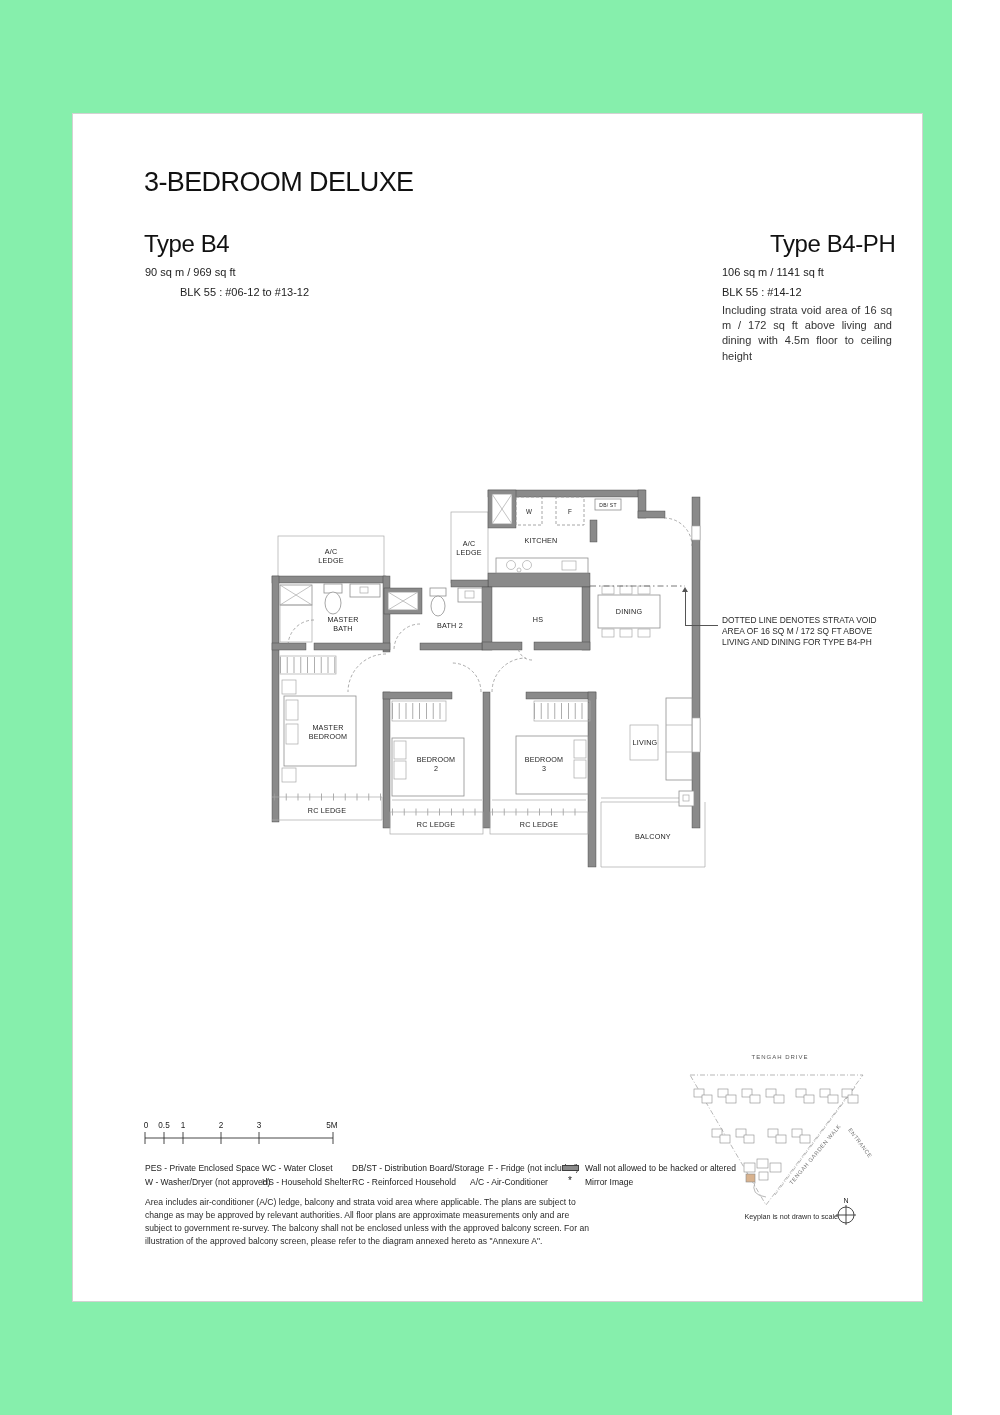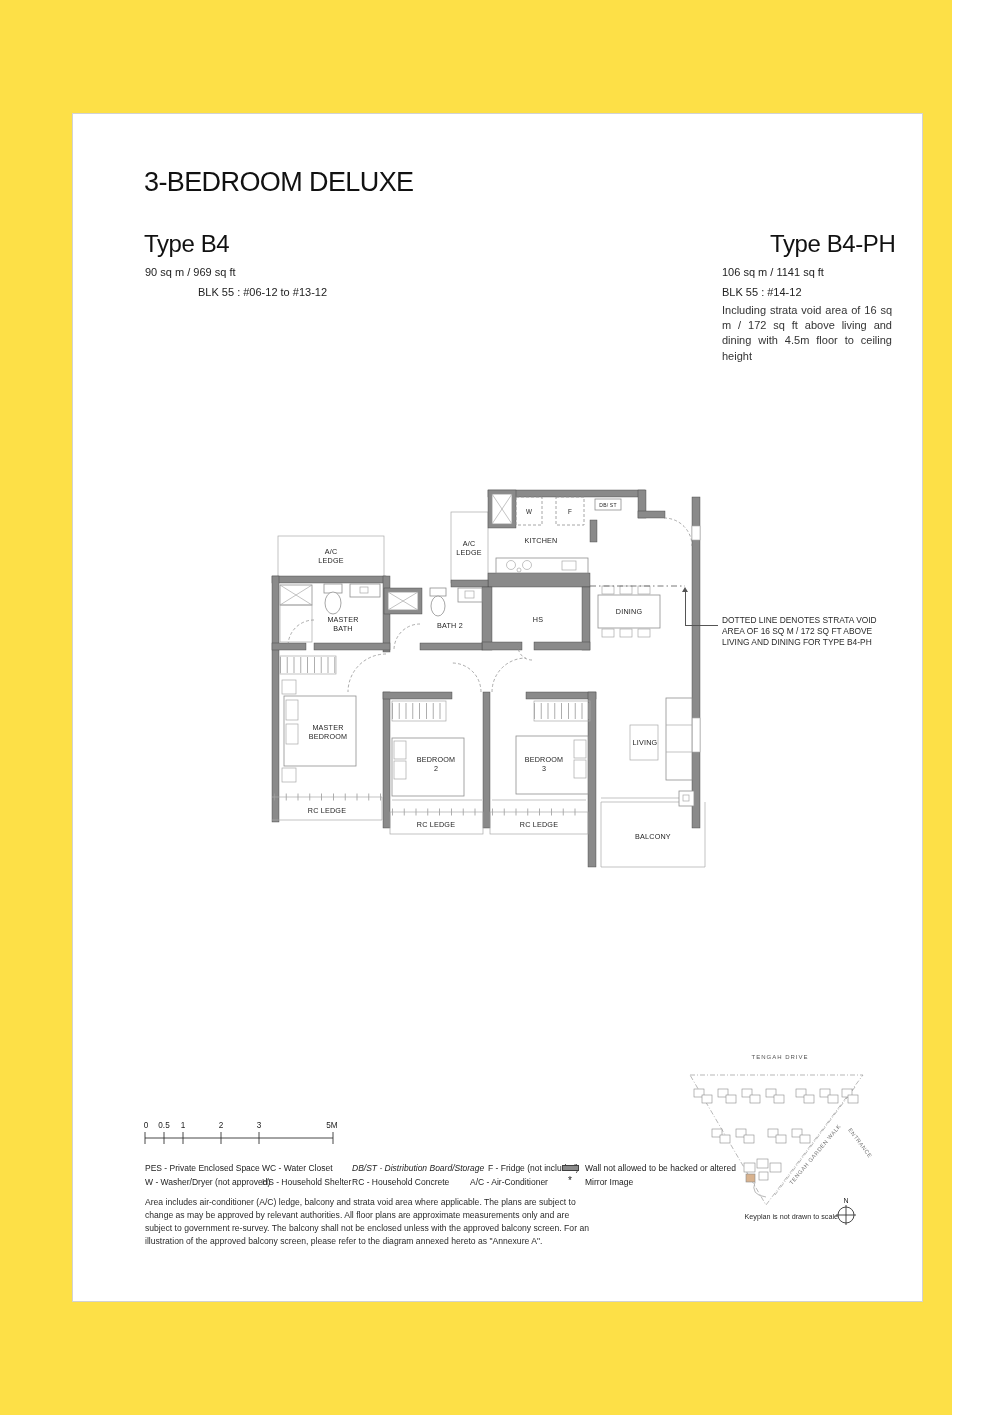--- a/index.html
+++ b/index.html
@@ -1,18 +1,18 @@
 <!DOCTYPE html>
 <html><head>
 <meta charset="utf-8">
 <style>
   * { margin:0; padding:0; box-sizing:border-box; }
   html,body { width:1000px; height:1415px; background:#ffffff;
     font-family:"Liberation Sans", sans-serif; color:#1c1c1c; }
-  #stage { position:relative; width:952px; height:1415px; background:#fde047; overflow:hidden; }
+  #stage { position:relative; width:952px; height:1415px; background:#86efac; overflow:hidden; }
   .page { position:absolute; left:72px; top:113px; width:851px; height:1189px;
     border:1px solid #d2d2d2; background:#fff; }
   .abs { position:absolute; }
   .title { font-size:27px; letter-spacing:-0.6px; color:#111; white-space:nowrap; }
   .unit-name { font-size:24px; letter-spacing:-0.4px; color:#111; white-space:nowrap; }
   .unit-sub { font-size:11px; color:#222; white-space:nowrap; }
   .unit-note { font-size:11px; line-height:1.38; color:#333; text-align:justify; width:170px; }
   .strata-note { font-size:8.4px; line-height:11px; color:#2a2a2a; white-space:nowrap; }
   .leader-v { width:1px; background:#555; }
   .leader-h { height:1px; background:#555; }
@@ -43,21 +43,21 @@
 </head>
 <body>
 
 <div id="stage">
   <div class="page"></div>
 
   <div class="abs title" style="left:144px; top:167px;">3-BEDROOM DELUXE</div>
 
   <div class="abs unit-name" style="left:144px; top:230px;">Type B4</div>
   <div class="abs unit-sub" style="left:145px; top:266px;">90 sq m / 969 sq ft</div>
-  <div class="abs unit-sub" style="left:158px; top:286px;padding-left:40px;">BLK 55 : #06-12 to #13-12</div>
+  <div class="abs unit-sub" style="left:140px; top:286px;padding-left:40px;">BLK 55 : #06-12 to #13-12</div>
 
   <div class="abs unit-name" style="left:722px; top:230px;margin-left:48px;">Type B4-PH</div>
   <div class="abs unit-sub" style="left:722px; top:266px;">106 sq m / 1141 sq ft</div>
   <div class="abs unit-sub" style="left:722px; top:286px;">BLK 55 : #14-12</div>
   <div class="abs unit-note" style="left:722px; top:303px;">Including strata void area of 16 sq m / 172 sq ft above living and dining with 4.5m floor to ceiling height</div>
 
   <svg class="abs" style="left:268px; top:470px;" width="450" height="410" viewBox="0 0 450 410">
 
     <rect class="thin" x="10" y="66" width="106" height="41"></rect>
     <rect class="thin" x="183" y="42" width="37" height="71"></rect>
@@ -231,25 +231,25 @@
       <text x="21" y="10">0.5</text>
       <text x="40" y="10">1</text>
       <text x="78" y="10">2</text>
       <text x="116" y="10">3</text>
       <text x="189" y="10">5M</text>
     </g>
   </svg>
 
   <div class="abs legend-item" style="left:145px; top:1163px;">PES - Private Enclosed Space</div>
   <div class="abs legend-item" style="left:262px; top:1163px;">WC - Water Closet</div>
-  <div class="abs legend-item" style="left:352px; top:1163px;font-style:italic;">DB/ST - Distribution Board/Storage</div>
+  <div class="abs legend-item" style="left:352px; top:1163px;">DB/ST - Distribution Board/Storage</div>
   <div class="abs legend-item" style="left:470px; top:1163px;margin-left:18px;">F - Fridge (not included)</div>
   <div class="abs legend-item" style="left:145px; top:1177px;">W - Washer/Dryer (not approved)</div>
   <div class="abs legend-item" style="left:262px; top:1177px;">HS - Household Shelter</div>
-  <div class="abs legend-item" style="left:352px; top:1177px;">RC - Household Concrete</div>
+  <div class="abs legend-item" style="left:352px; top:1177px;">RC - Reinforced Household</div>
   <div class="abs legend-item" style="left:470px; top:1177px;">A/C - Air-Conditioner</div>
 
   <div class="abs wall-swatch" style="left:562px; top:1165px;"></div>
   <div class="abs legend-item" style="left:585px; top:1163px;">Wall not allowed to be hacked or altered</div>
   <div class="abs mirror-star" style="left:568px; top:1175px;">*</div>
   <div class="abs legend-item" style="left:585px; top:1177px;">Mirror Image</div>
 
   <div class="abs disclaimer" style="left:145px; top:1196px;">Area includes air-conditioner (A/C) ledge, balcony and strata void area where applicable. The plans are subject to change as may be approved by relevant authorities. All floor plans are approximate measurements only and are subject to government re-survey. The balcony shall not be enclosed unless with the approved balcony screen. For an illustration of the approved balcony screen, please refer to the diagram annexed hereto as "Annexure A".</div>
 
   <svg class="abs" style="left:680px; top:1045px;" width="225" height="190" viewBox="0 0 225 190">

